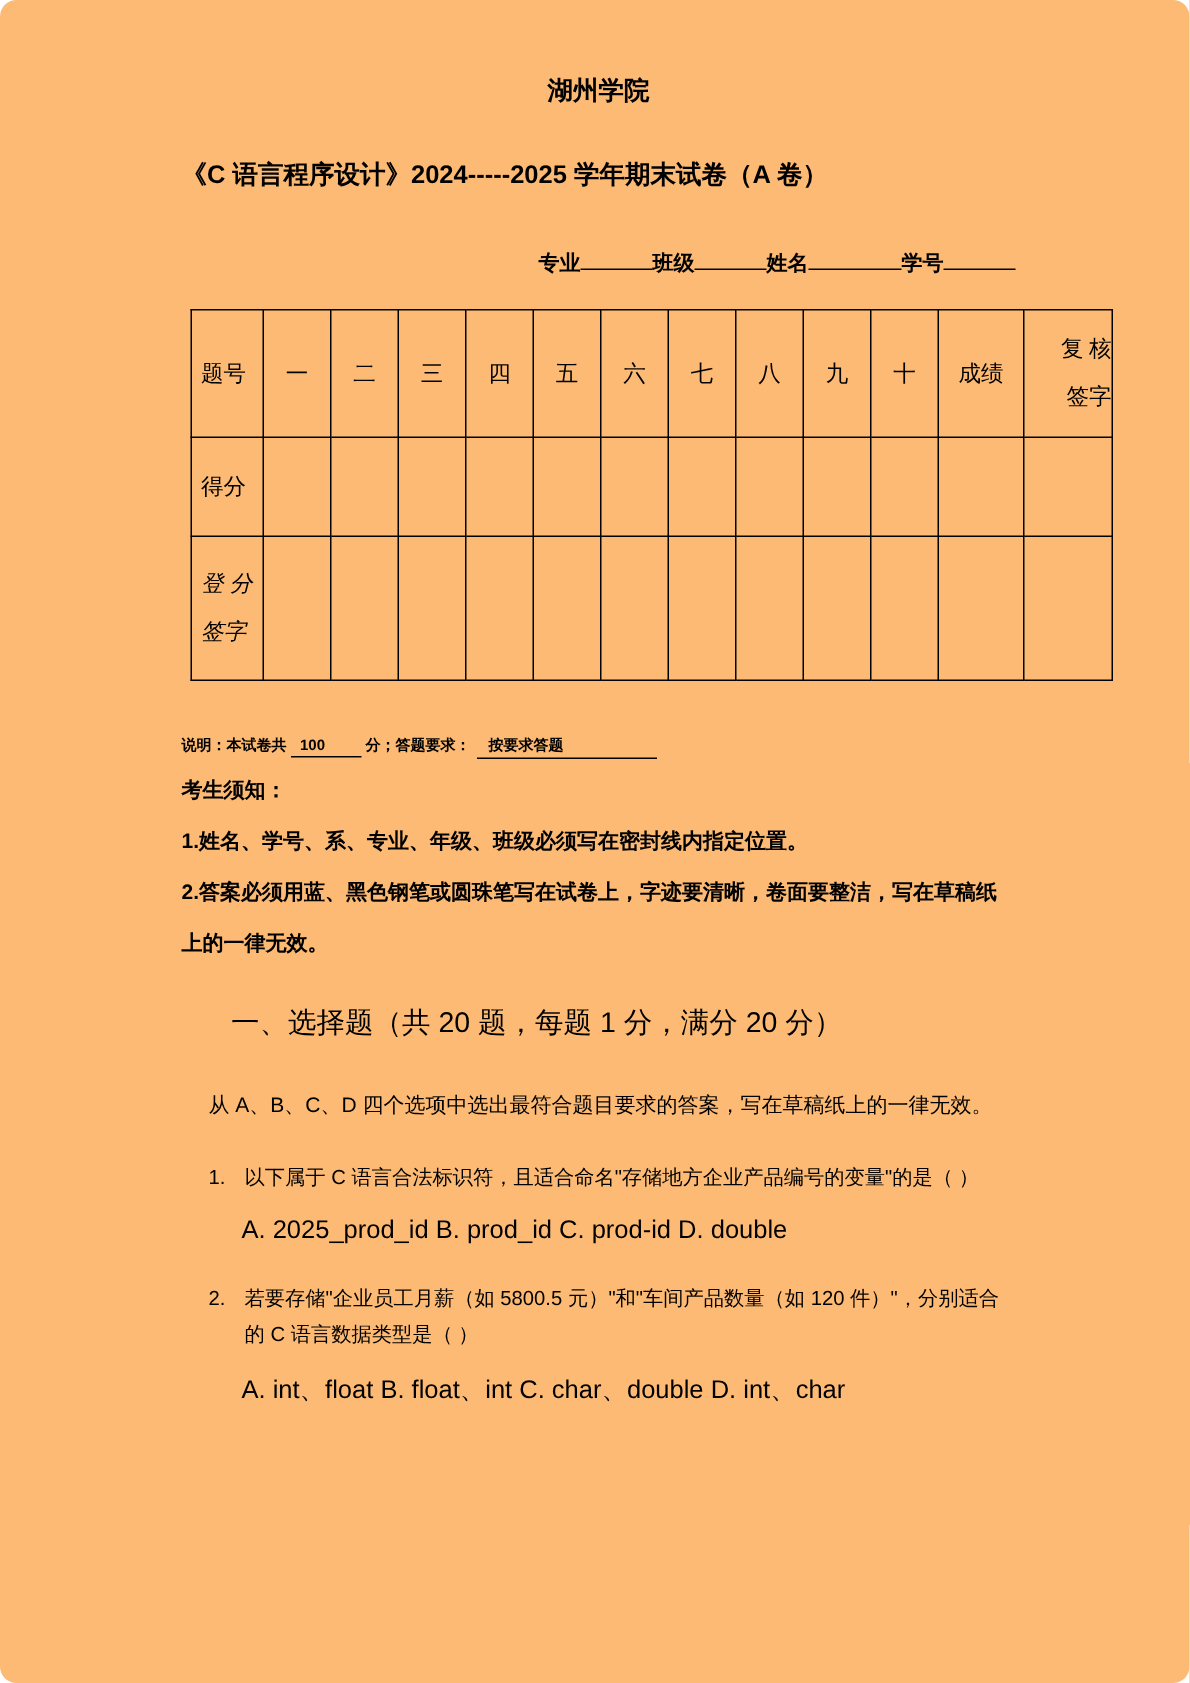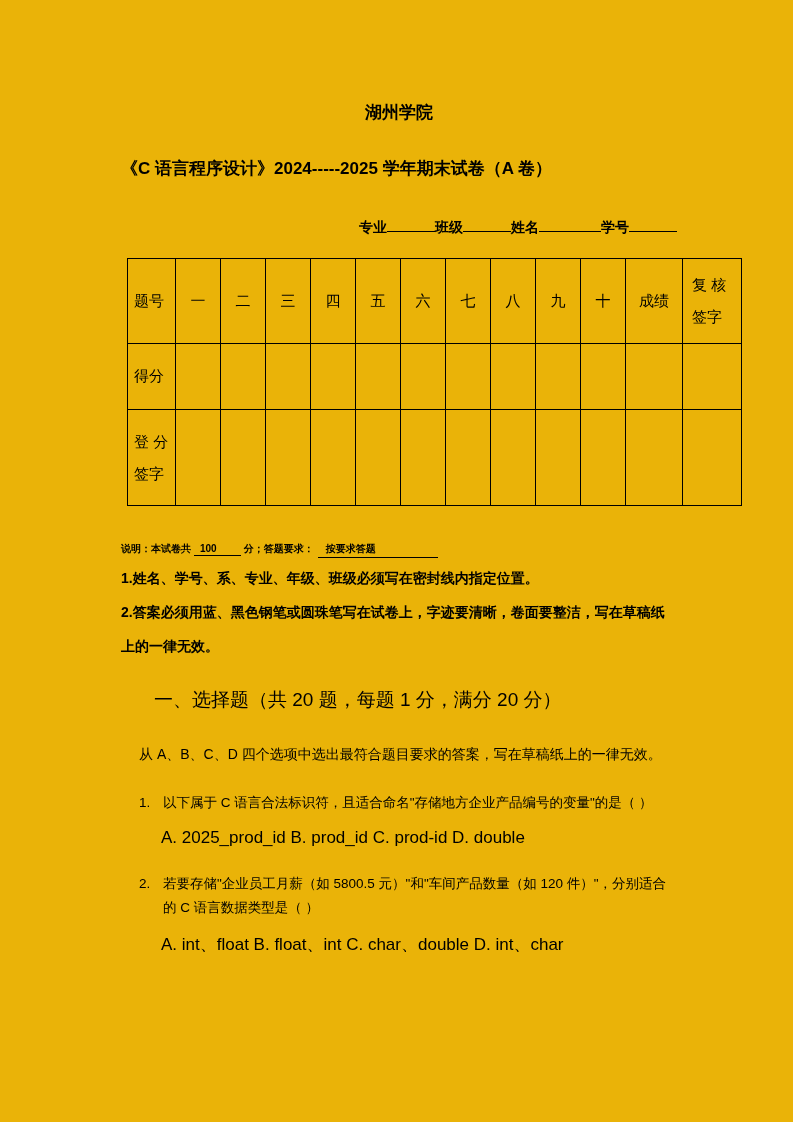--- a/index.html
+++ b/index.html
@@ -5,23 +5,24 @@
   * { box-sizing: border-box; }
   html, body { margin: 0; padding: 0; }
   body {
     width: 793px; height: 1122px;
     background: #ffffff; color: #000000;
     font-family: "Liberation Sans", sans-serif;
   }
   .page {
     position: relative;
     width: 793px; height: 1122px;
-    padding: 101px 0 0 121px;
+    padding: 49px 0 0 121px;
     overflow: hidden;
-    background: #eab308;
+    background: #fdba74;
+    border-radius: 11px;
   }
   .title {
     width: 556px; text-align: center;
     font-size: 17px; font-weight: 700;
   }
   .subtitle {
     width: 556px; 
     font-size: 17px; font-weight: 700;
     margin-top: 33px;
   }
@@ -45,23 +46,23 @@
   }
   .score-table td {
     border: 1.5px solid #000;
     font-size: 15px;
     text-align: center;
     vertical-align: middle;
     padding: 0;
   }
   .r-head  { height: 85px; }
   .r-score { height: 66px; }
-  .r-sign  { height: 96px; }
+  .r-sign  { height: 96px; font-style: italic; }
   .score-table td.lbl { text-align: left; padding-left: 6px; }
-  .score-table td.review { text-align: left; padding-left: 9px; }
+  .score-table td.review { text-align: right; padding-left: 9px; font-family: Liberation Serif, serif; }
   .two-line span { display: block; line-height: 32px; }
 
   .stmt {
     margin-top: 36px;
     font-size: 10px; font-weight: 700;
   }
   .u {
     display: inline-block;
     border-bottom: 1.5px solid #000;
   }
@@ -176,20 +177,21 @@
         <td></td>
         <td></td>
         <td></td>
       </tr>
     </tbody>
   </table>
 
   <div class="stmt"><span>说明：本试卷共</span><span class="u u-pts">100</span><span>分；答题要求：</span><span class="u u-req">按要求答题</span></div>
 
   <div class="notices">
+    <div>考生须知：</div>
     <div>1.姓名、学号、系、专业、年级、班级必须写在密封线内指定位置。</div>
     <div>2.答案必须用蓝、黑色钢笔或圆珠笔写在试卷上，字迹要清晰，卷面要整洁，写在草稿纸上的一律无效。</div>
   </div>
 
   <div class="section-heading">一、选择题（共 20 题，每题 1 分，满分 20 分）</div>
 
   <div class="intro">从 A、B、C、D 四个选项中选出最符合题目要求的答案，写在草稿纸上的一律无效。</div>
 
   <div class="question">
     <div class="q-line">

